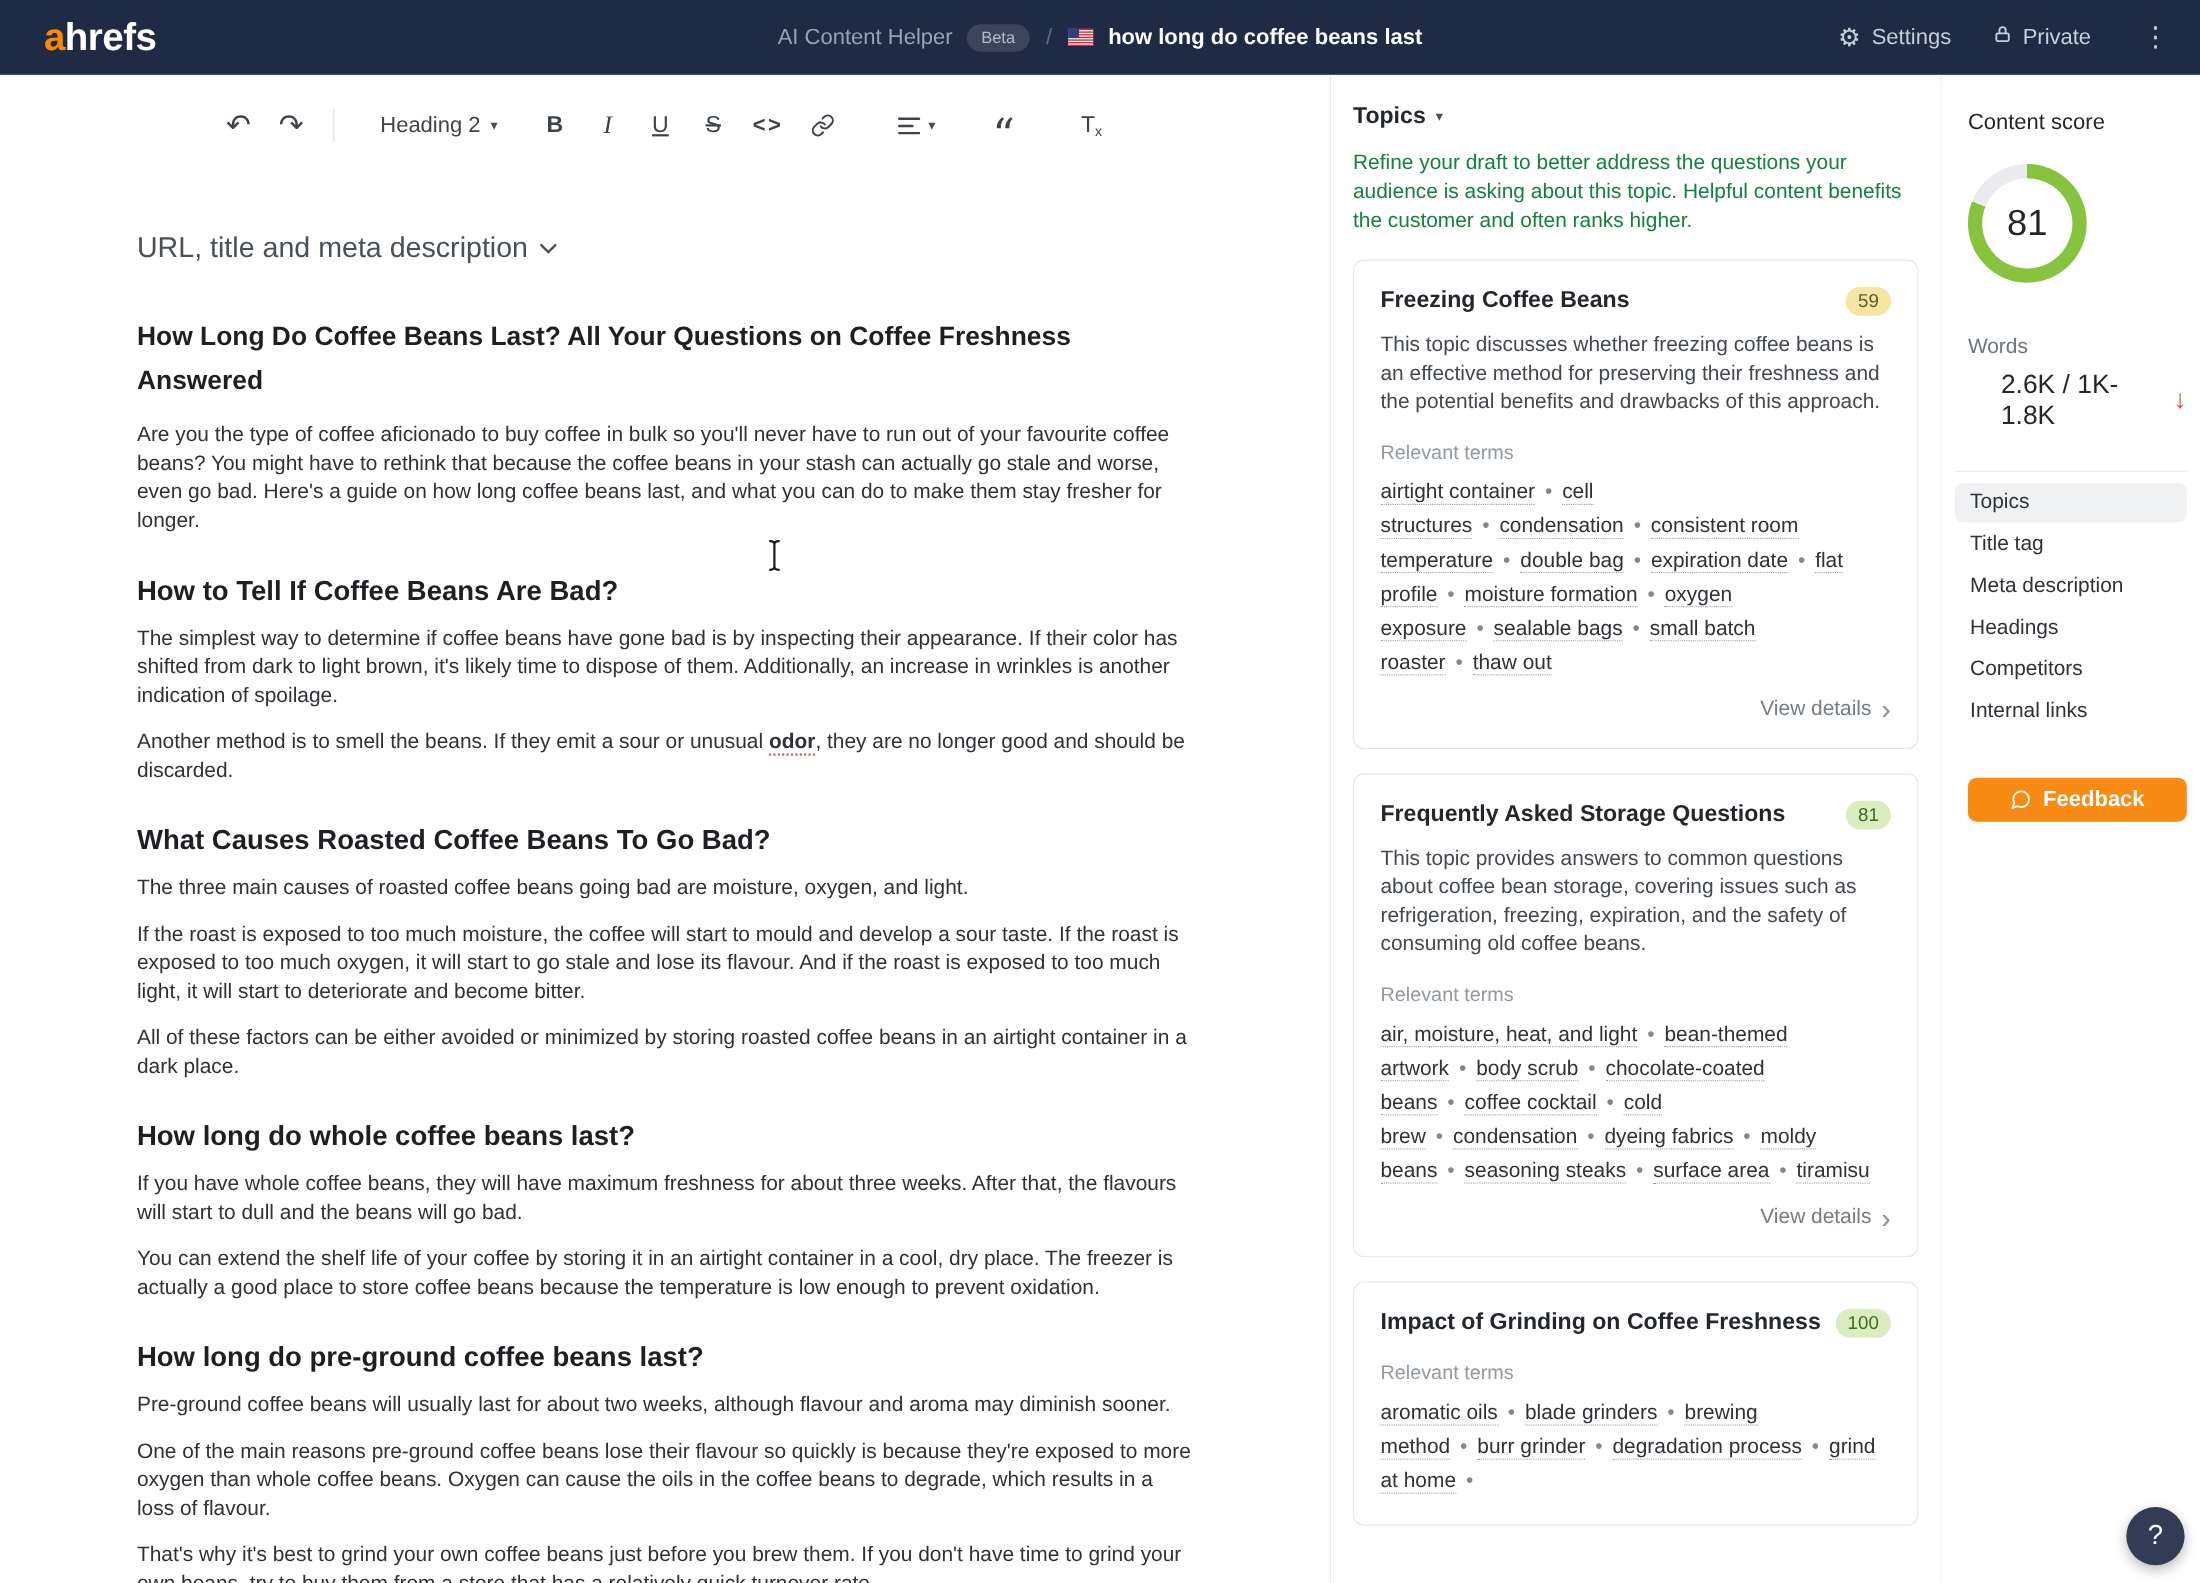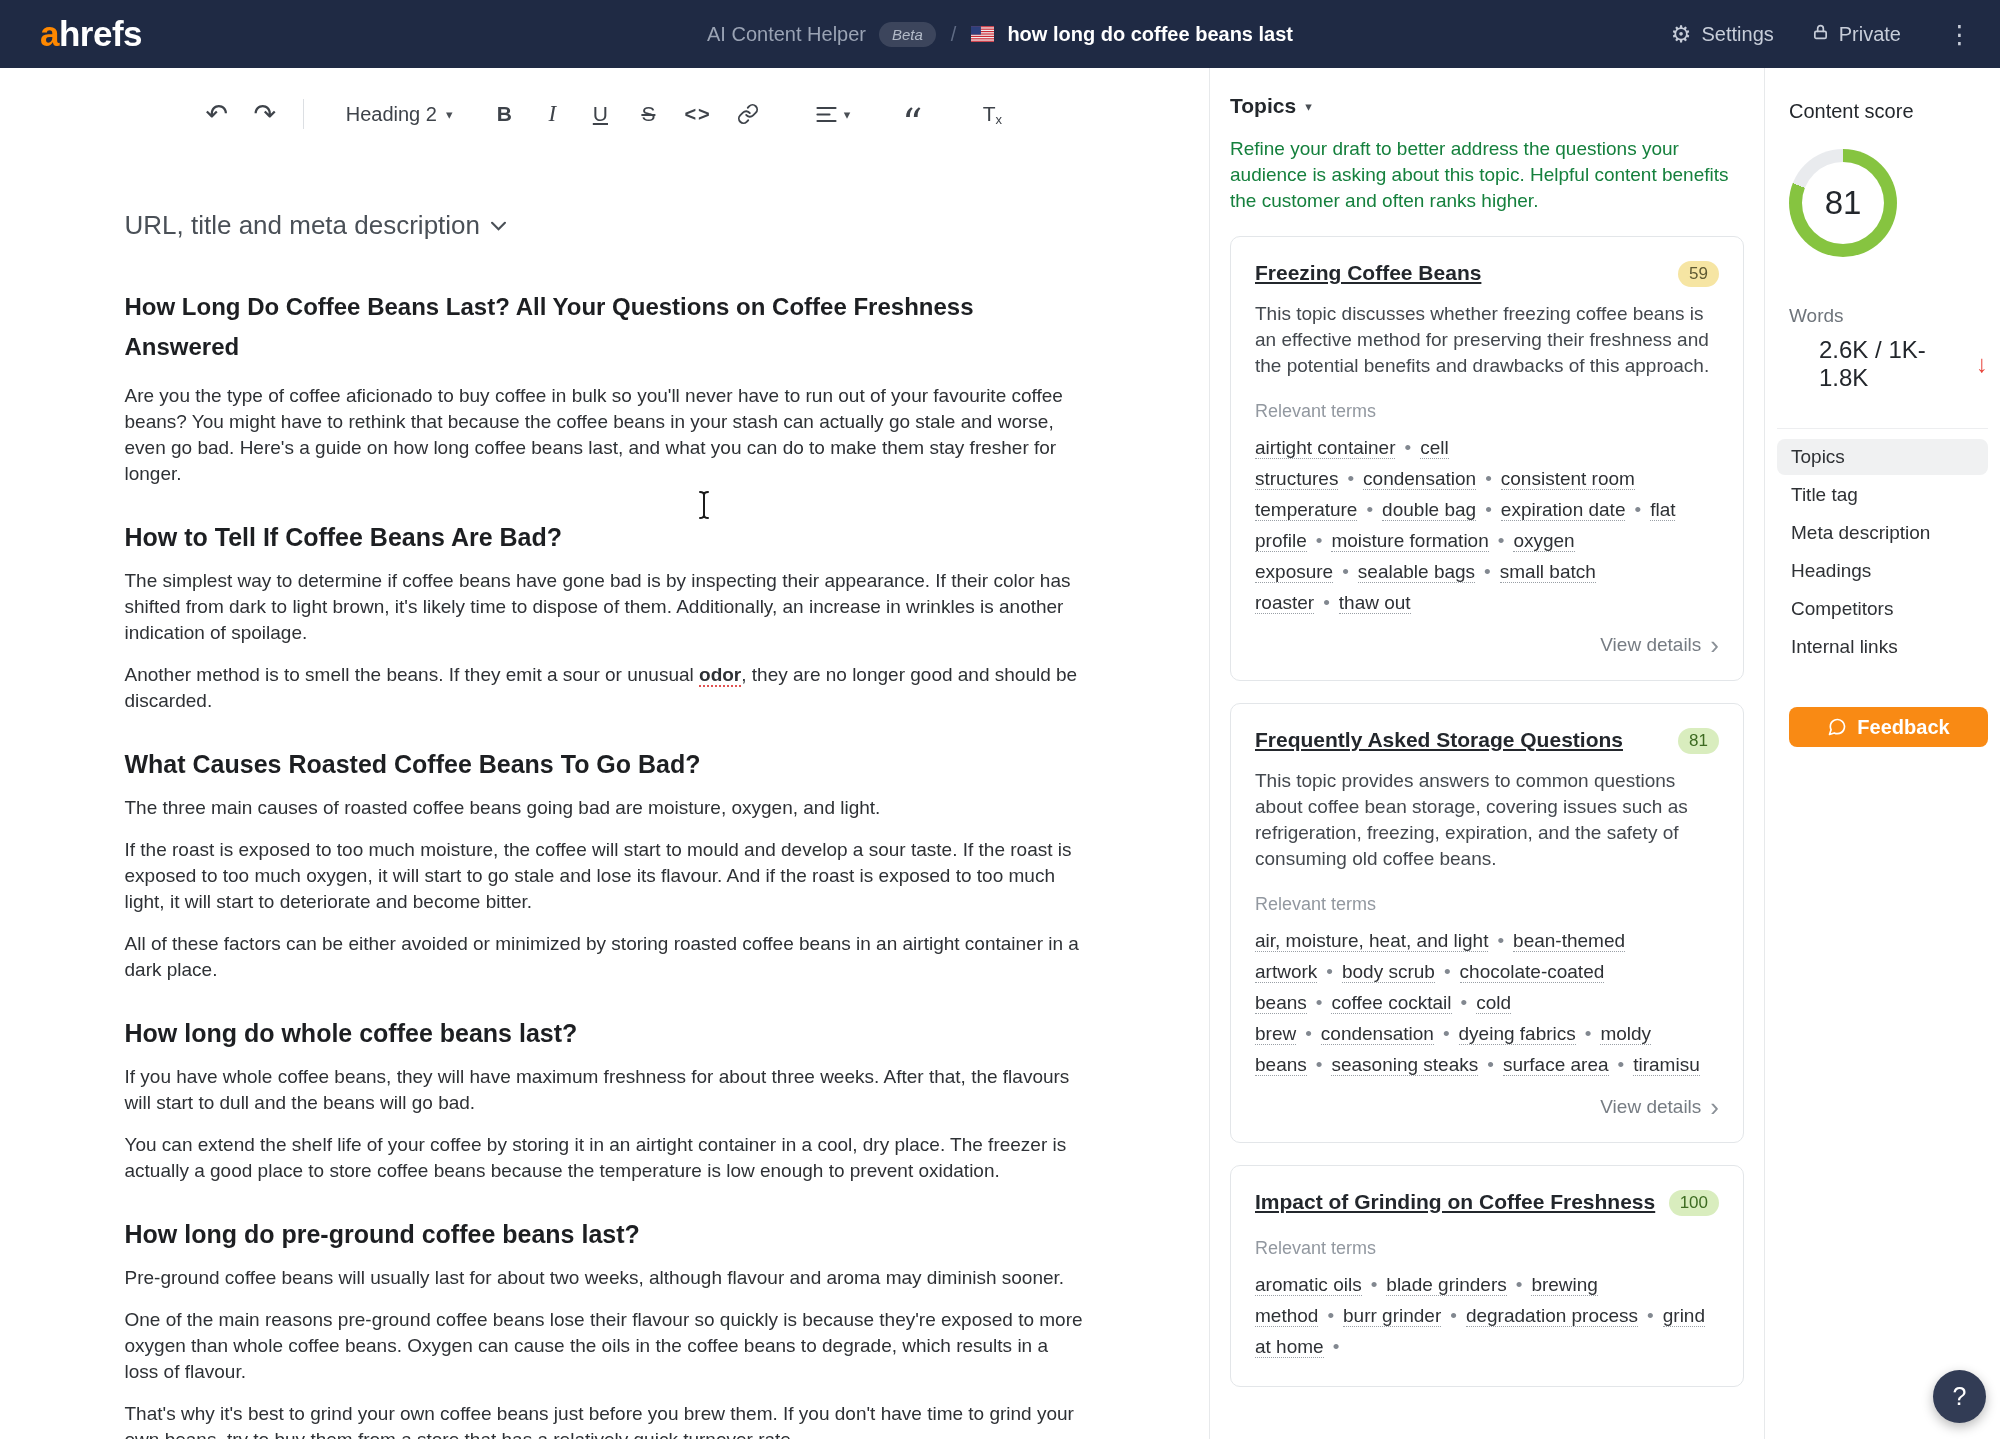--- a/index.html
+++ b/index.html
@@ -13,21 +13,21 @@
     --words-down-arrow:#e8453c; --spellcheck-red:#e05252; --selected-nav-bg:#f0f1f2;
   }
   
   .topbar{position:absolute;top:0;left:0;width:100%;height:68px;background:var(--topbar-bg);
     display:flex;align-items:center;color:#fff;z-index:10;}
   .logo{position:absolute;left:40px;top:14px;font-size:35px;font-weight:700;letter-spacing:-0.5px;cursor:pointer;}
   .logo-a{color:var(--brand-orange);}
   .logo-rest{color:#fff;}
   .topbar-center{position:absolute;left:50%;transform:translateX(-50%);display:flex;align-items:center;gap:13px;white-space:nowrap;height:68px;}
   .app-name{color:#9aa3b4;font-size:20px;}
-  .beta-badge{background:rgba(255,255,255,.13);color:#b3bbc9;font-style:italic;font-size:15px;padding:4px 13px;border-radius:13px;}
+  .beta-badge{background:rgba(255,255,255,.13);color:#b3bbc9;font-size:15px;padding:4px 13px;border-radius:13px;}
   .crumb-sep{color:#5f6b84;font-size:20px;margin:0 2px;}
   .flag{display:flex;align-items:center;}
   .doc-title{font-weight:700;font-size:20px;color:#fff;}
   .topbar-right{position:absolute;right:20px;display:flex;align-items:center;gap:38px;height:68px;}
   .topbar-btn{display:flex;align-items:center;gap:10px;color:#c7cdd9;font-size:20px;cursor:pointer;}
   .gear-glyph{font-size:23px;line-height:1;}
   .kebab{font-size:25px;color:#c7cdd9;padding:0 8px;cursor:pointer;}
   
   .editor-col{position:absolute;top:68px;left:0;width:1210px;bottom:0;background:#fff;
     border-right:1px solid #e7e9eb;overflow:hidden;}
@@ -54,21 +54,21 @@
   .editor-content p{font-size:19px;line-height:26px;color:#2e3135;margin-top:16px;}
   .misspell{border-bottom:2px dotted var(--spellcheck-red);font-weight:bold;}
   .ibeam{position:absolute;left:697px;top:422px;}
   
   .topics-col{position:absolute;top:68px;left:1210px;width:555px;bottom:0;border-right:1px solid #e7e9eb;
     overflow:hidden;padding:26px 20px 0 20px;background:#fff;}
   .topics-header{display:flex;align-items:center;gap:9px;font-size:21px;font-weight:700;color:#23272c;cursor:pointer;width:max-content;}
   .topics-desc{margin-top:18px;font-size:19px;line-height:26px;color:#15803d;}
   .topic-card{border:1px solid #e3e6e9;border-radius:10px;padding:24px;margin-top:22px;background:#fff;}
   .card-head{display:flex;justify-content:space-between;align-items:flex-start;gap:12px;}
-  .card-title{font-size:21px;font-weight:700;color:#23272c;text-decoration:underline;}
+  .card-title{font-size:21px;font-weight:700;color:#23272c;}
   .badge{font-size:17px;padding:3px 11px;border-radius:13px;flex:none;}
   .badge.yellow{background:var(--badge-yellow-bg);color:var(--badge-yellow-text);}
   .badge.green{background:var(--badge-green-bg);color:var(--badge-green-text);}
   .card-desc{margin-top:14px;font-size:19px;line-height:26px;color:#43484e;}
   .relevant-label{margin-top:22px;font-size:18px;color:#9298a0;}
   .terms{margin-top:10px;font-size:19px;line-height:31px;color:#2e3135;}
   .term{border-bottom:1px dotted #9aa0a6;cursor:pointer;}
   .term-sep{color:#828890;margin:0 9px;}
   .view-details{margin-top:16px;display:flex;justify-content:flex-end;align-items:center;gap:9px;color:#767c83;font-size:19px;cursor:pointer;}
   .view-chevron{font-size:26px;line-height:18px;color:#8a9097;}

